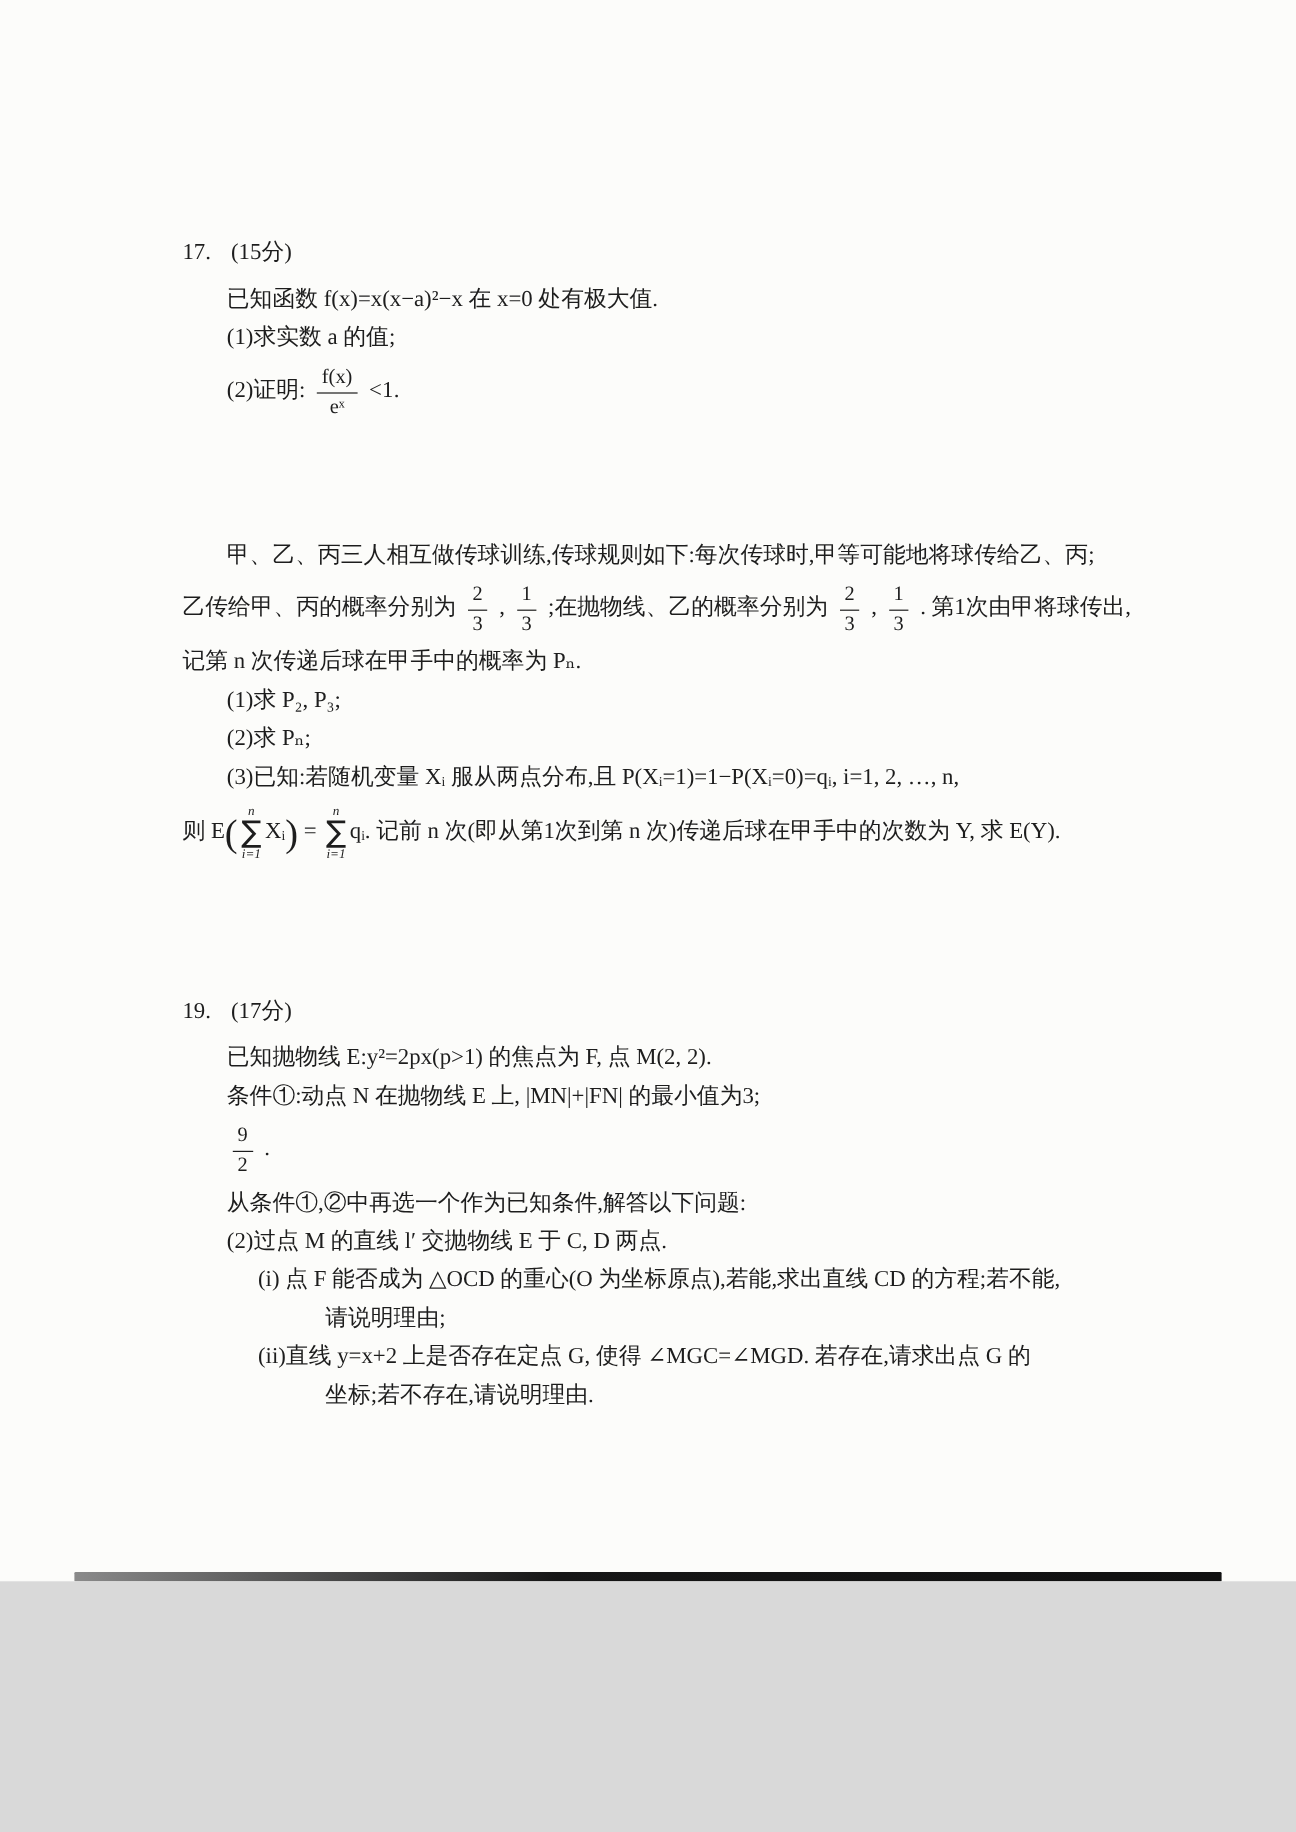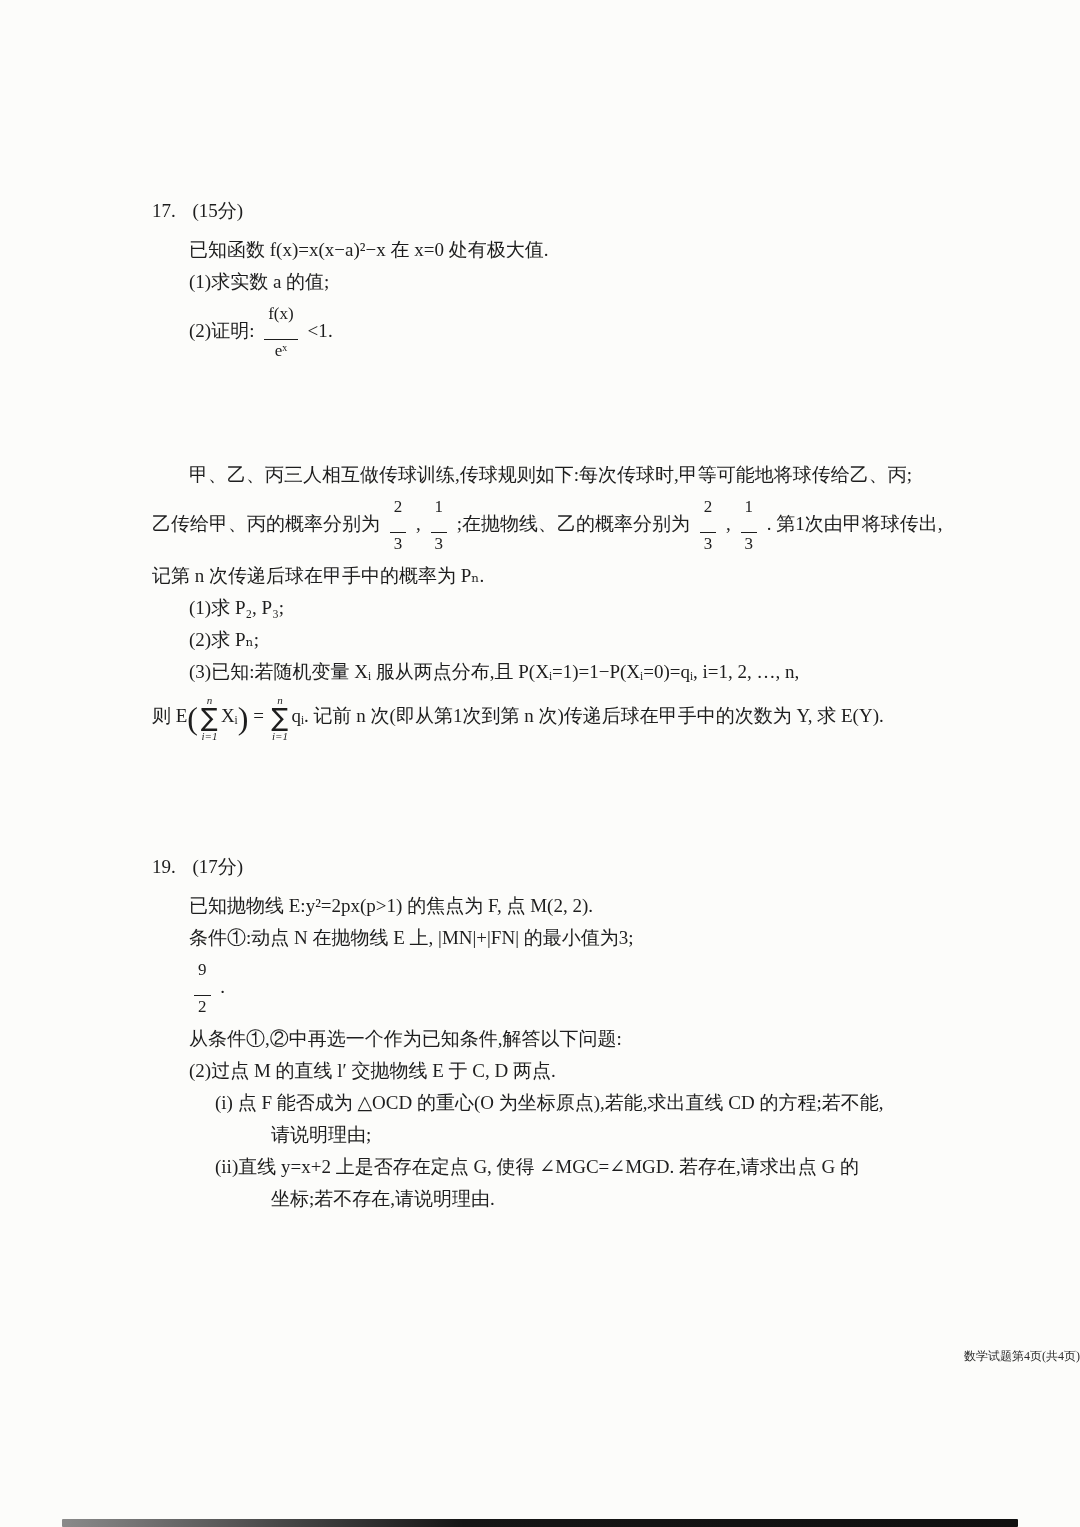--- a/index.html
+++ b/index.html
@@ -1,19 +1,19 @@
 <!DOCTYPE html>
 <html><head>
 <meta charset="utf-8">
 <style>
   * { margin:0; padding:0; box-sizing:border-box; }
   html,body { background:#d9d9d9; }
   .page {
     position:relative;
-    width:1080px; height:1527px;
+    width:1080px; height:1318px;
     margin:0 auto;
     background:#fcfcfa;
     color:#1d1d1d;
     font-family:"Liberation Serif","DejaVu Serif",serif;
     font-size:19px;
     overflow:hidden;
   }
   .content { padding:196px 118px 0 152px; }
   .question + .question.q18 { margin-top:92px; }
   .question + .question.q19 { margin-top:104px; }
@@ -24,21 +24,21 @@
   .line.flush { margin-left:-37px; }
   .line.indent1 { margin-left:26px; }
   .line.indent2 { margin-left:82px; }
   .line.tall { padding:6px 0; }
   
   .frac {
     display:inline-block; vertical-align:middle;
     text-align:center; font-size:17px; line-height:1.18;
     margin:0 5px;
   }
-  .frac .num { display:block; border-bottom:1.4px solid #1d1d1d; padding:0 4px 15px;text-align:right; }
+  .frac .num { display:block; border-bottom:1.4px solid #1d1d1d; padding:0 4px 3px;text-align:right; }
   .frac .den { display:block; padding:1px 4px 0; }
   
   .sum {
     display:inline-flex; flex-direction:column; align-items:center;
     vertical-align:middle; line-height:1; margin:0 3px;
   }
   .sum .lim { font-size:11px; line-height:1.1; font-style:italic; }
   .sum .sigma { font-size:25px; line-height:0.95; font-family:"DejaVu Sans","Liberation Sans",sans-serif; }
   .bigparen { font-size:32px; vertical-align:middle; font-weight:400; }
   .mathgap { letter-spacing:0.2px; }

